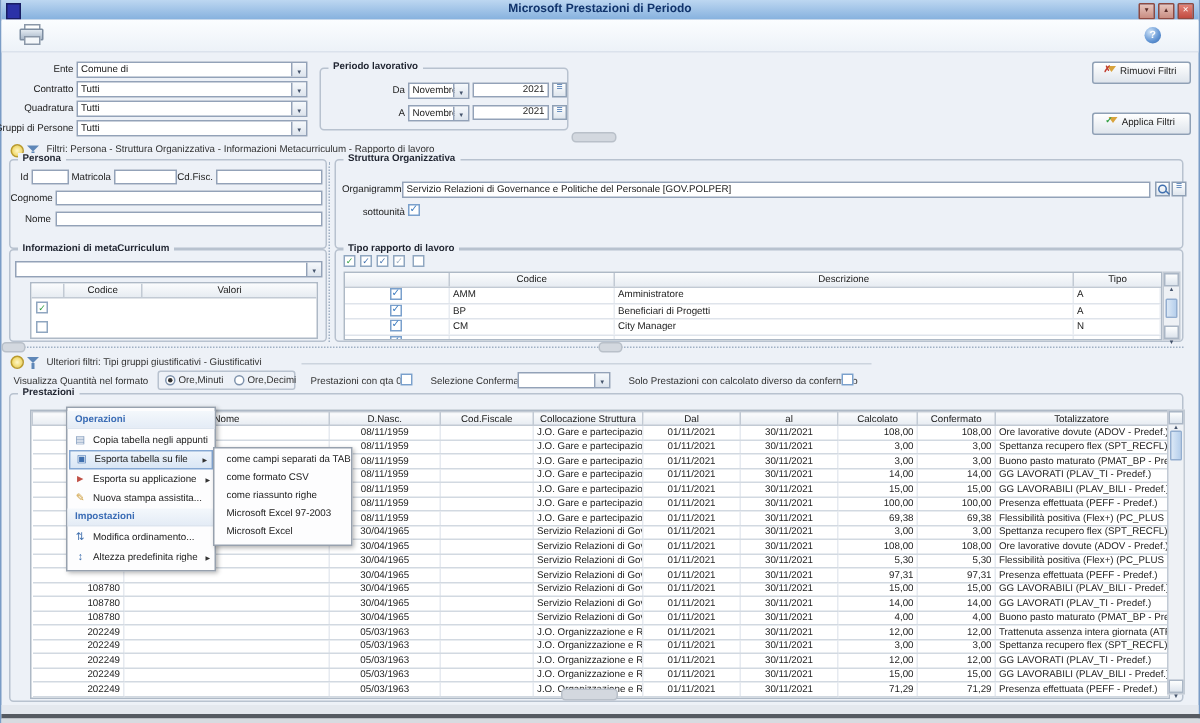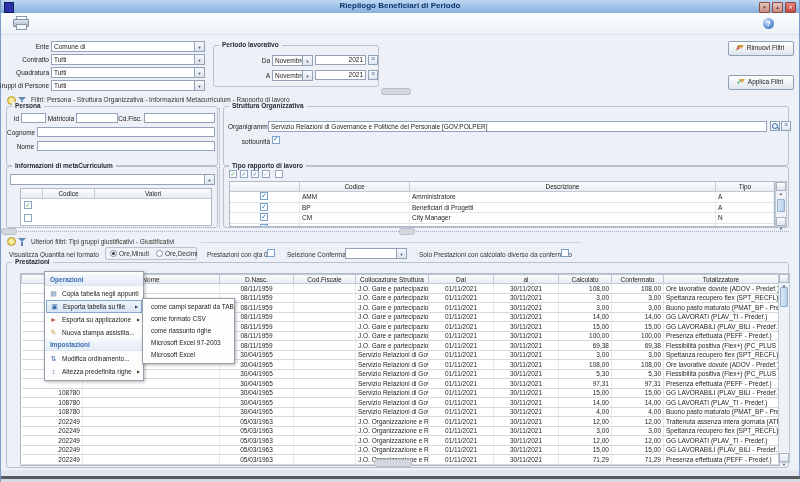--- a/index.html
+++ b/index.html
@@ -110,21 +110,21 @@
   .mi-arrow{position:absolute;right:3px;top:0;font-size:4px;color:#333;}
   .submenu-item{height:12px;line-height:12px;padding-left:8px;font-size:6.5px;color:#222;white-space:nowrap;}
 </style>
 </head>
 <body>
 
 <div id="win">
 
   <div class="titlebar">
     <div class="appicon"></div>
-    <div class="wtitle">Riepilogo Beneficiari di Periodo</div>
+    <div class="wtitle">Microsoft Prestazioni di Periodo</div>
     <div class="winbtns">
       <div class="wbtn min"></div>
       <div class="wbtn rest"></div>
       <div class="wbtn close"></div>
     </div>
   </div>
 
   <div class="toolbar"></div>
   <div class="printer">
       <span class="pp"></span>

